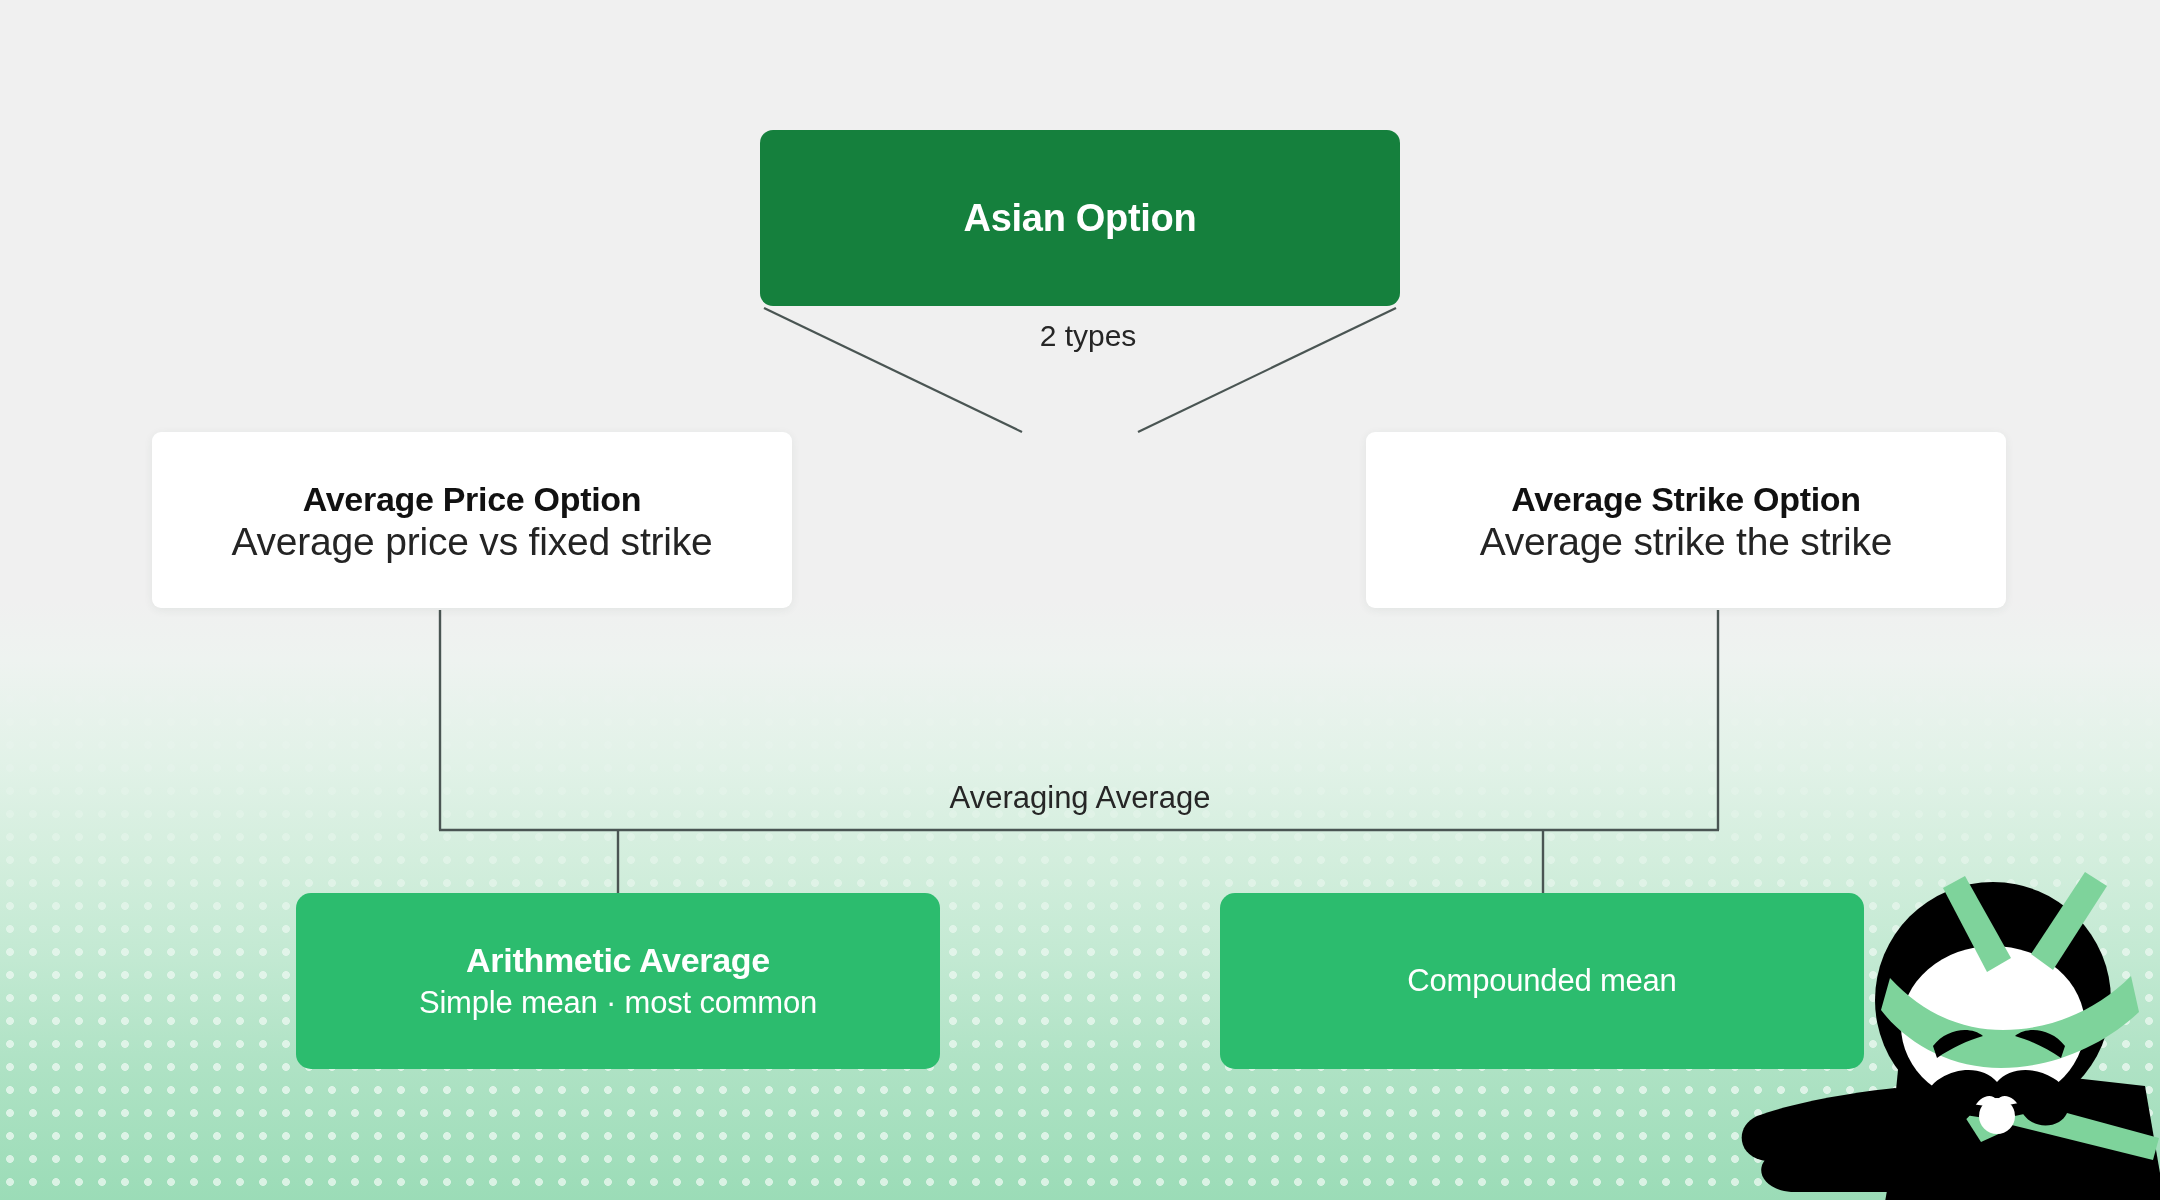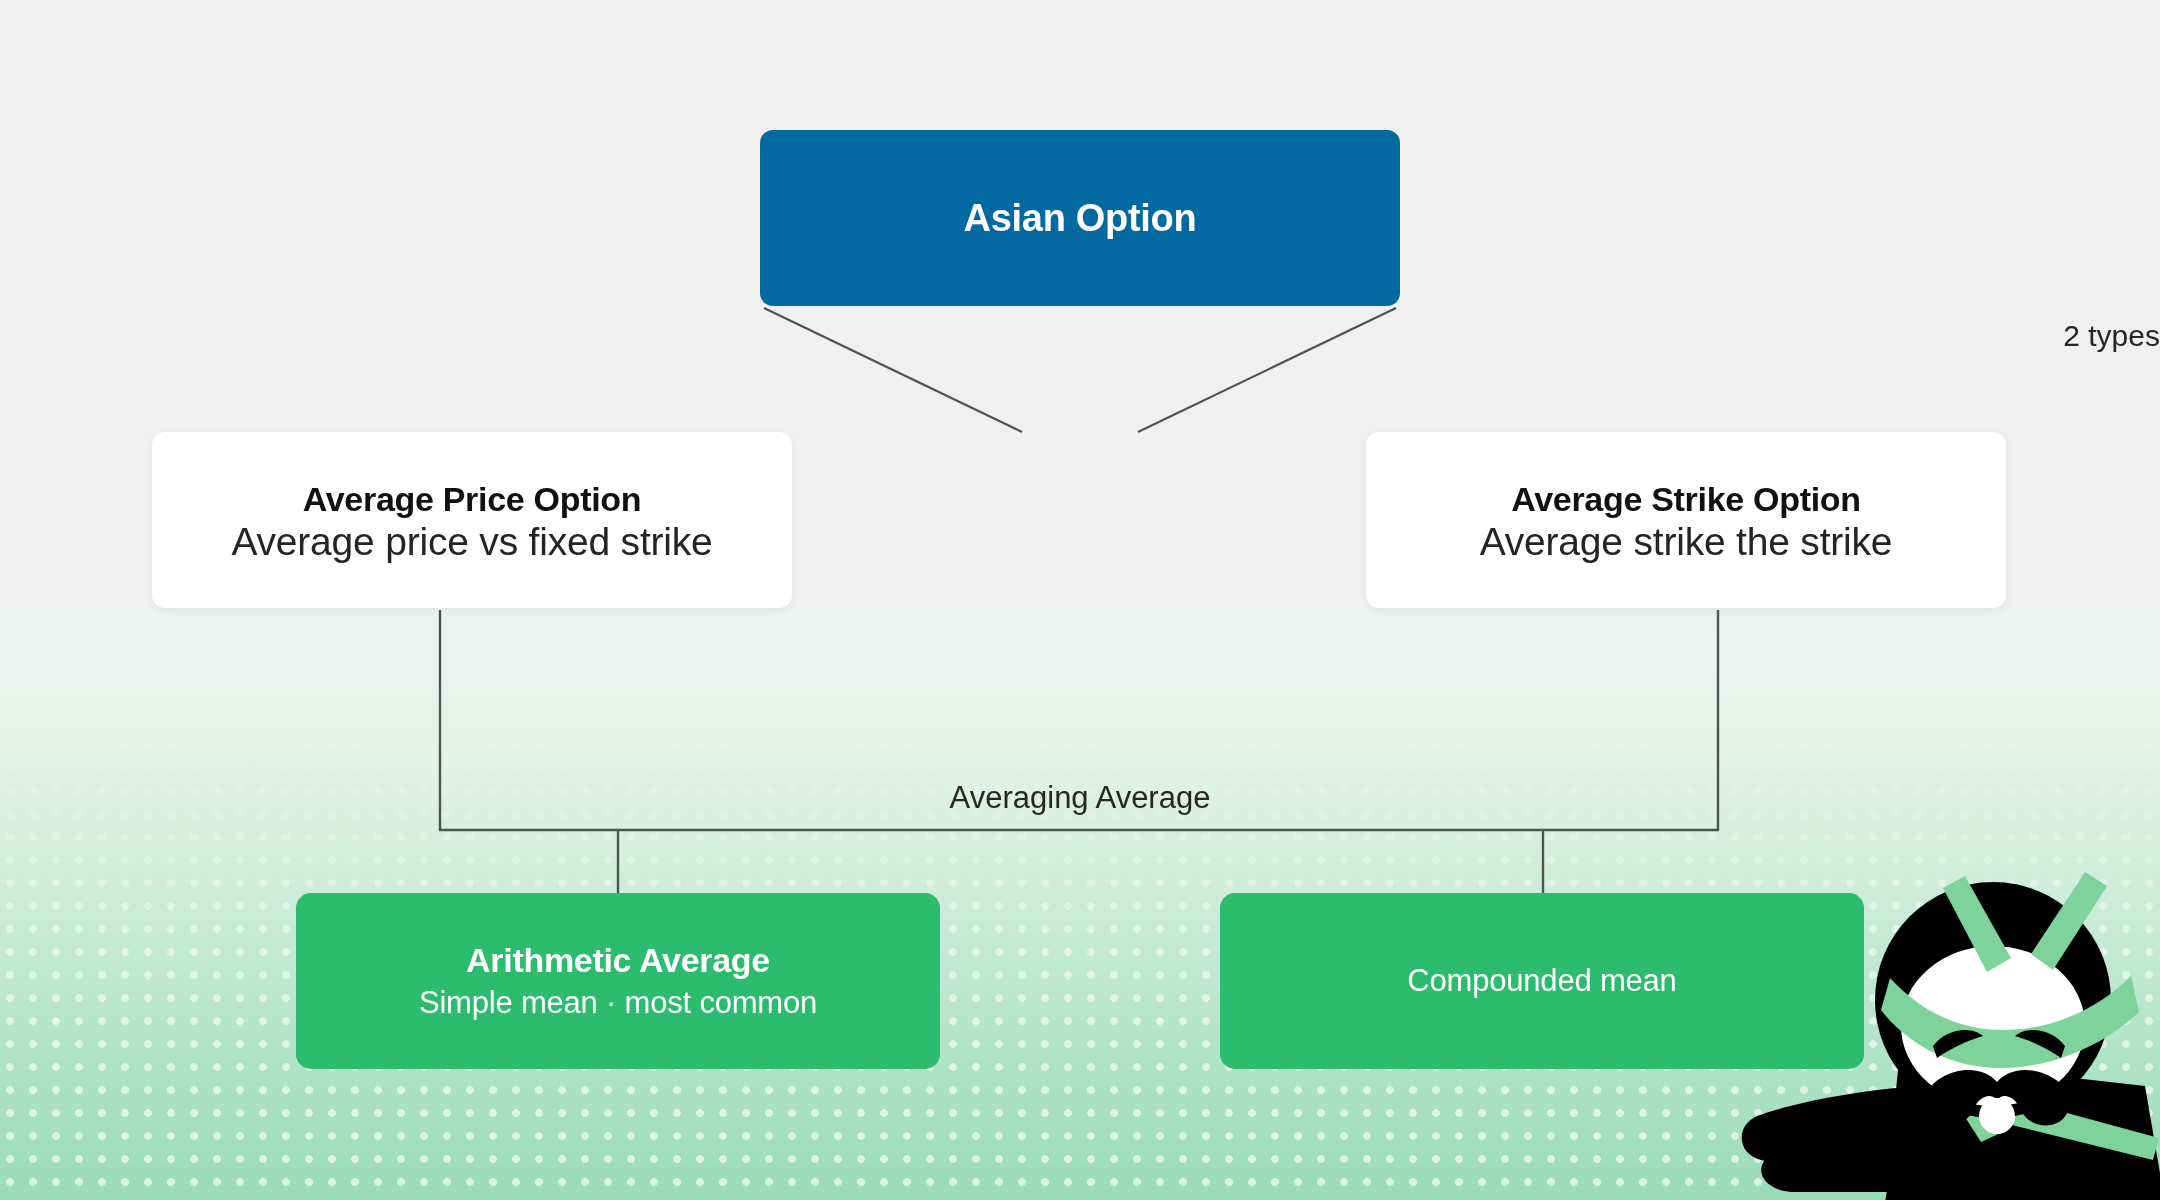--- a/index.html
+++ b/index.html
@@ -66,34 +66,35 @@
   }
   .node-sub {
     font-weight: 400;
     letter-spacing: -0.2px;
   }
 
   
   #node-root {
     left: 760px; top: 130px;
     width: 640px; height: 176px;
-    background: #0369a1;
+    background: #15803d;
   }
   #node-root .node-title {
     color: #ffffff;
     font-size: 38px;
     line-height: 46px;
   }
 
   
   .node-white {
     top: 432px;
     width: 640px; height: 176px;
     background: #ffffff;
     box-shadow: 0 2px 10px rgba(40,70,55,0.07);
+    border-radius: 9px;
   }
   #node-avg-price { left: 152px; }
   #node-avg-strike { left: 1366px; }
   .node-white .node-title {
     color: #111111;
     font-size: 34px;
     line-height: 44px;
   }
   .node-white .node-sub {
     color: #242424;
@@ -126,21 +127,20 @@
     position: absolute;
     color: #262626;
     font-size: 30px;
     line-height: 36px;
     white-space: nowrap;
     text-align: center;
   }
   #label-2types {
     left: 16px; right: 0;
     top: 318px;
-    text-align: right;
   }
   #label-avg-method {
     left: 0; right: 0;
     top: 555px;
     top: 780px;
     font-size: 31px;
   }
 
   
   .mascot {

